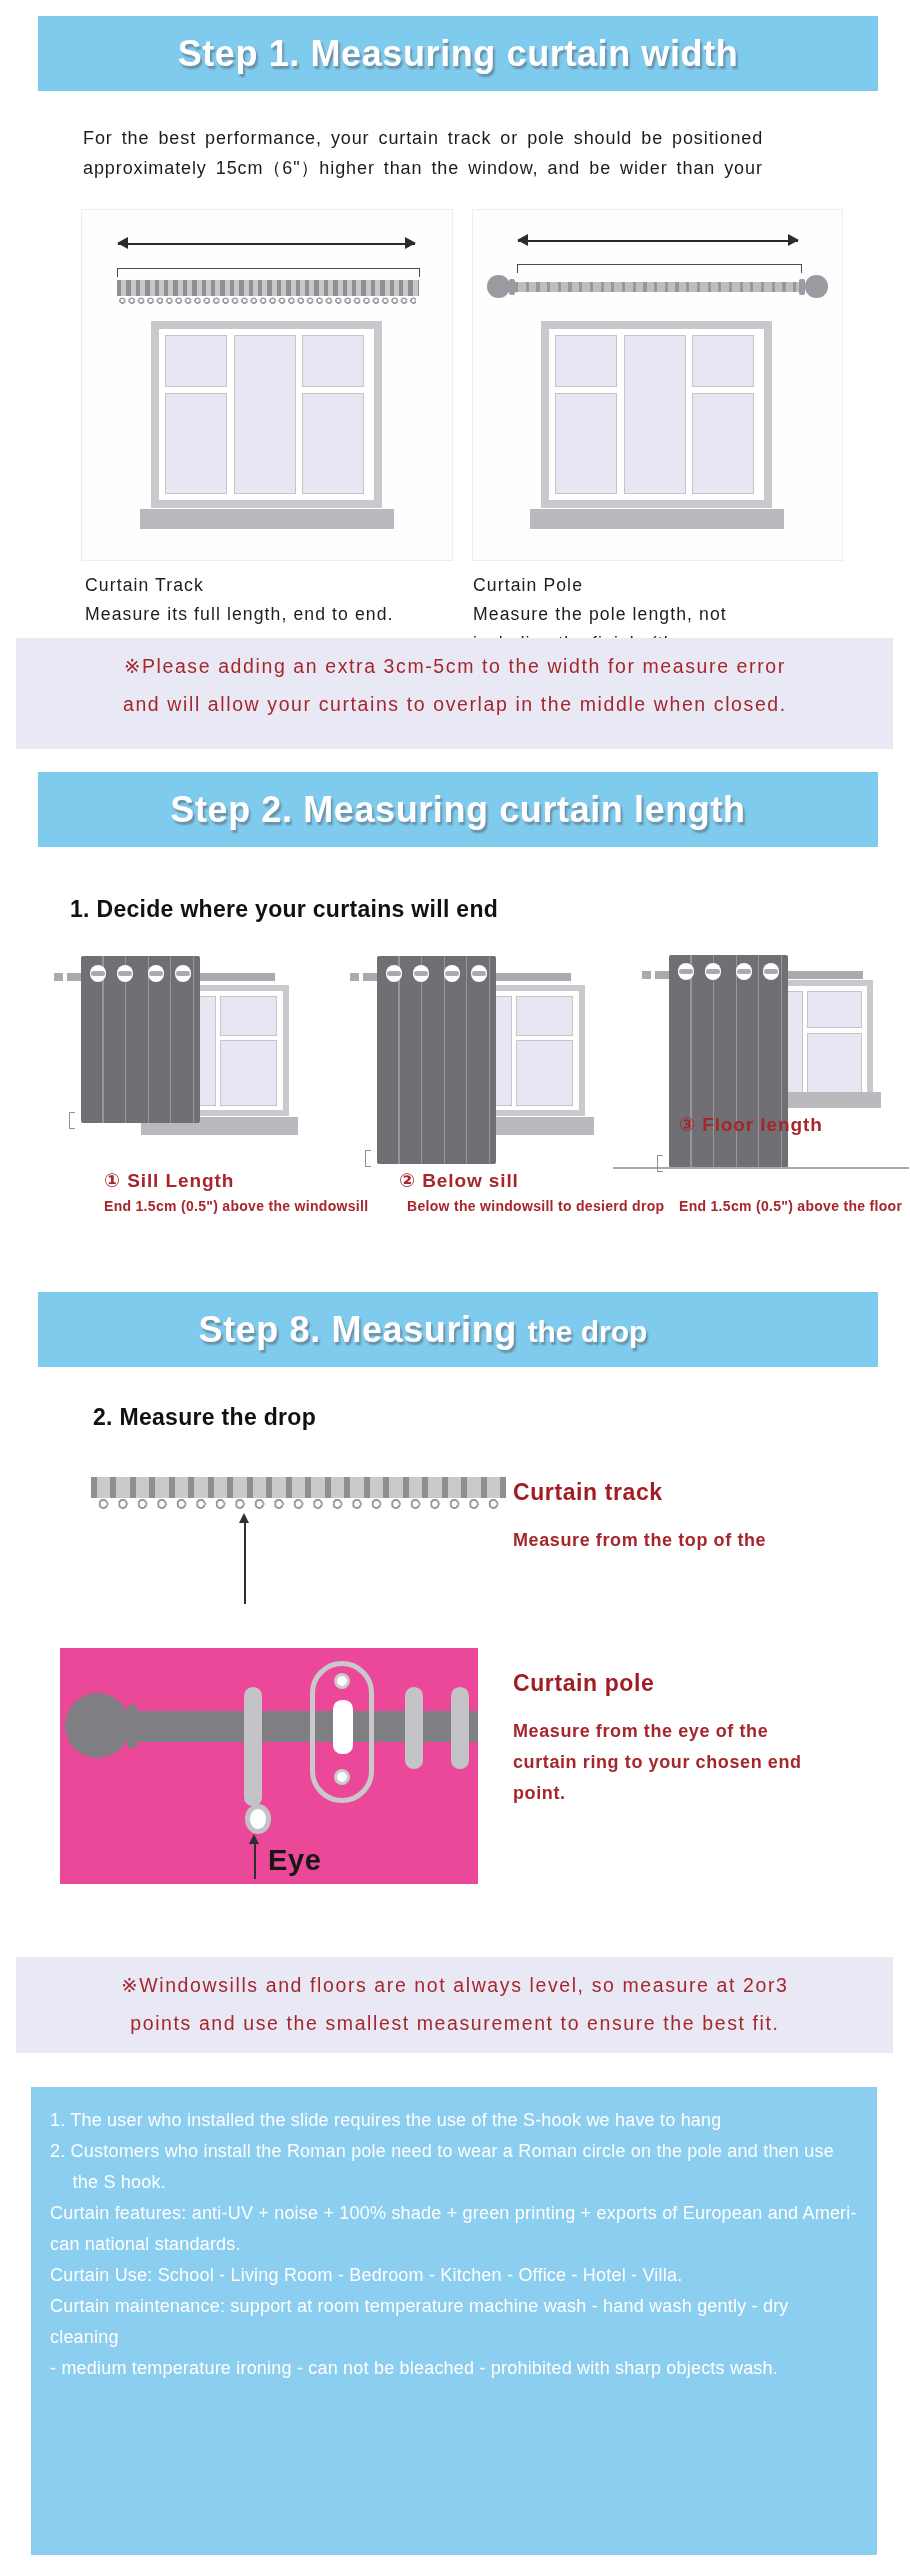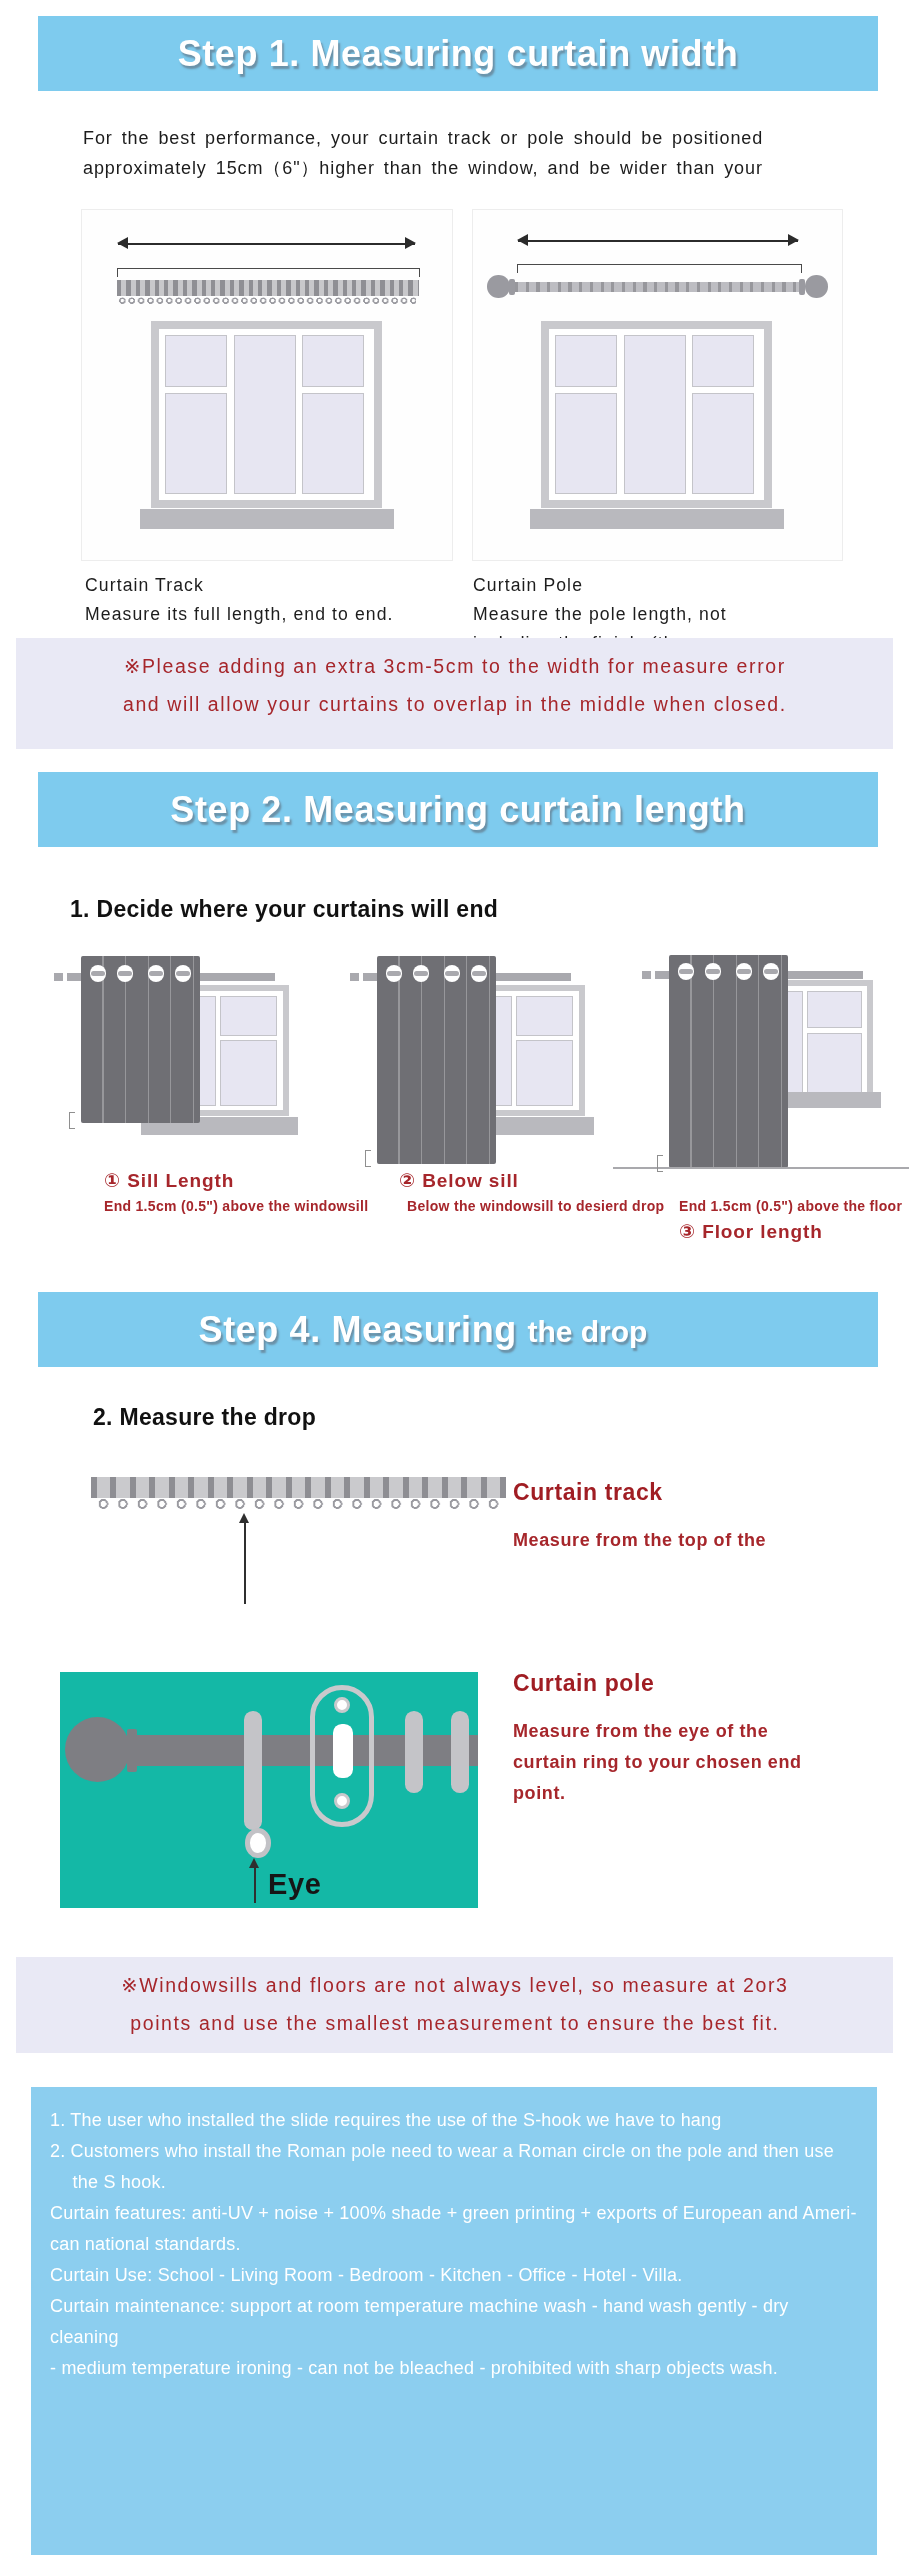--- a/index.html
+++ b/index.html
@@ -65,21 +65,21 @@
   .red-head{position:absolute;color:#a01d23;font-weight:bold;font-size:23px;letter-spacing:0.6px;}
   .red-body{position:absolute;color:#a6262b;font-weight:bold;font-size:18px;line-height:31px;letter-spacing:0.6px;}
   .big-track{position:absolute;height:21.4px;
      background:repeating-linear-gradient(90deg,#8e8e93 0 5.7px,#cacacd 5.7px 19.5px);}
   .big-rings{position:absolute;height:12.6px;
      background-image:radial-gradient(circle at 9.4px 5.7px, rgba(0,0,0,0) 0 2.8px, #9a9aa0 3.1px 4.7px, rgba(0,0,0,0) 5px);
      background-size:19.5px 12.6px;}
   .arrow-up{position:absolute;width:1.9px;background:#2f2f2f;}
   .arrow-up::before{content:"";position:absolute;top:-9.4px;left:-5px;
      border:5.7px solid transparent;border-bottom:10px solid #2f2f2f;border-top:0;}
-  .pole-panel{position:absolute;background:#14b8a6;margin-top:24px;}
+  .pole-panel{position:absolute;background:#ec4899;}
   .pp-pole{position:absolute;background:#7e7e83;}
   .pp-ring{position:absolute;width:17.6px;border-radius:8.8px;background:#c4c4c8;}
   .eyering{position:absolute;width:16.4px;height:20px;border:5.7px solid #c2c2c6;border-radius:50%;background:#fff;}
   .plate{position:absolute;width:54px;height:132px;border:5.7px solid #c9c9cc;border-radius:33px;}
   .screw{position:absolute;width:10px;height:10px;border:3.8px solid #c9c9cc;border-radius:50%;background:#fff;}
   .slot{position:absolute;width:20px;height:54px;background:#fff;border-radius:8.8px;}
   .eye-label{position:absolute;color:#161616;font-weight:bold;font-size:29px;letter-spacing:0.6px;}
 
   
   .footer{position:absolute;left:31px;top:2087px;width:846px;height:468px;background:#8CCEEF;
@@ -206,26 +206,26 @@
       <div class="grm" style="left:94px;top:8.8px;"></div>
     </div>
     <div class="floor-line" style="left:-28px;top:220px;width:296px;"></div>
     <div class="corner" style="left:16.4px;top:208px;"></div>
   </div>
 
   <div class="opt-label" style="left:104px;top:1169px;">① Sill Length</div>
   <div class="opt-detail" style="left:104px;top:1198px;">End 1.5cm (0.5") above the windowsill</div>
   <div class="opt-label" style="left:399px;top:1169px;">② Below sill</div>
   <div class="opt-detail" style="left:399px;top:1198px;padding-left:8px;">Below the windowsill to desierd drop</div>
-  <div class="opt-label" style="left:679px;top:1220px;text-align:right;">③ Floor length</div>
+  <div class="opt-label" style="left:679px;top:1113px;text-align:right;">③ Floor length</div>
   <div class="opt-detail" style="left:679px;top:1198px;">End 1.5cm (0.5") above the floor</div>
 
   <div class="band" style="top:1292px;">
     <h2 style="transform:translateX(-35px);">
-      <span>Step 4. Measuring</span>
+      <span>Step 8. Measuring</span>
       <span class="sub">the drop</span>
     </h2>
   </div>
 
   <div class="subtitle" style="left:93px;top:1404px;">2. Measure the drop</div>
 
   <div class="big-track" style="left:91px;top:1477px;width:415px;"></div>
   <div class="big-rings" style="left:94px;top:1498px;width:410px;"></div>
   <div class="arrow-up" style="left:244px;top:1522px;height:82px;"></div>
   <div class="red-head" style="left:513px;top:1479px;">Curtain track</div>

